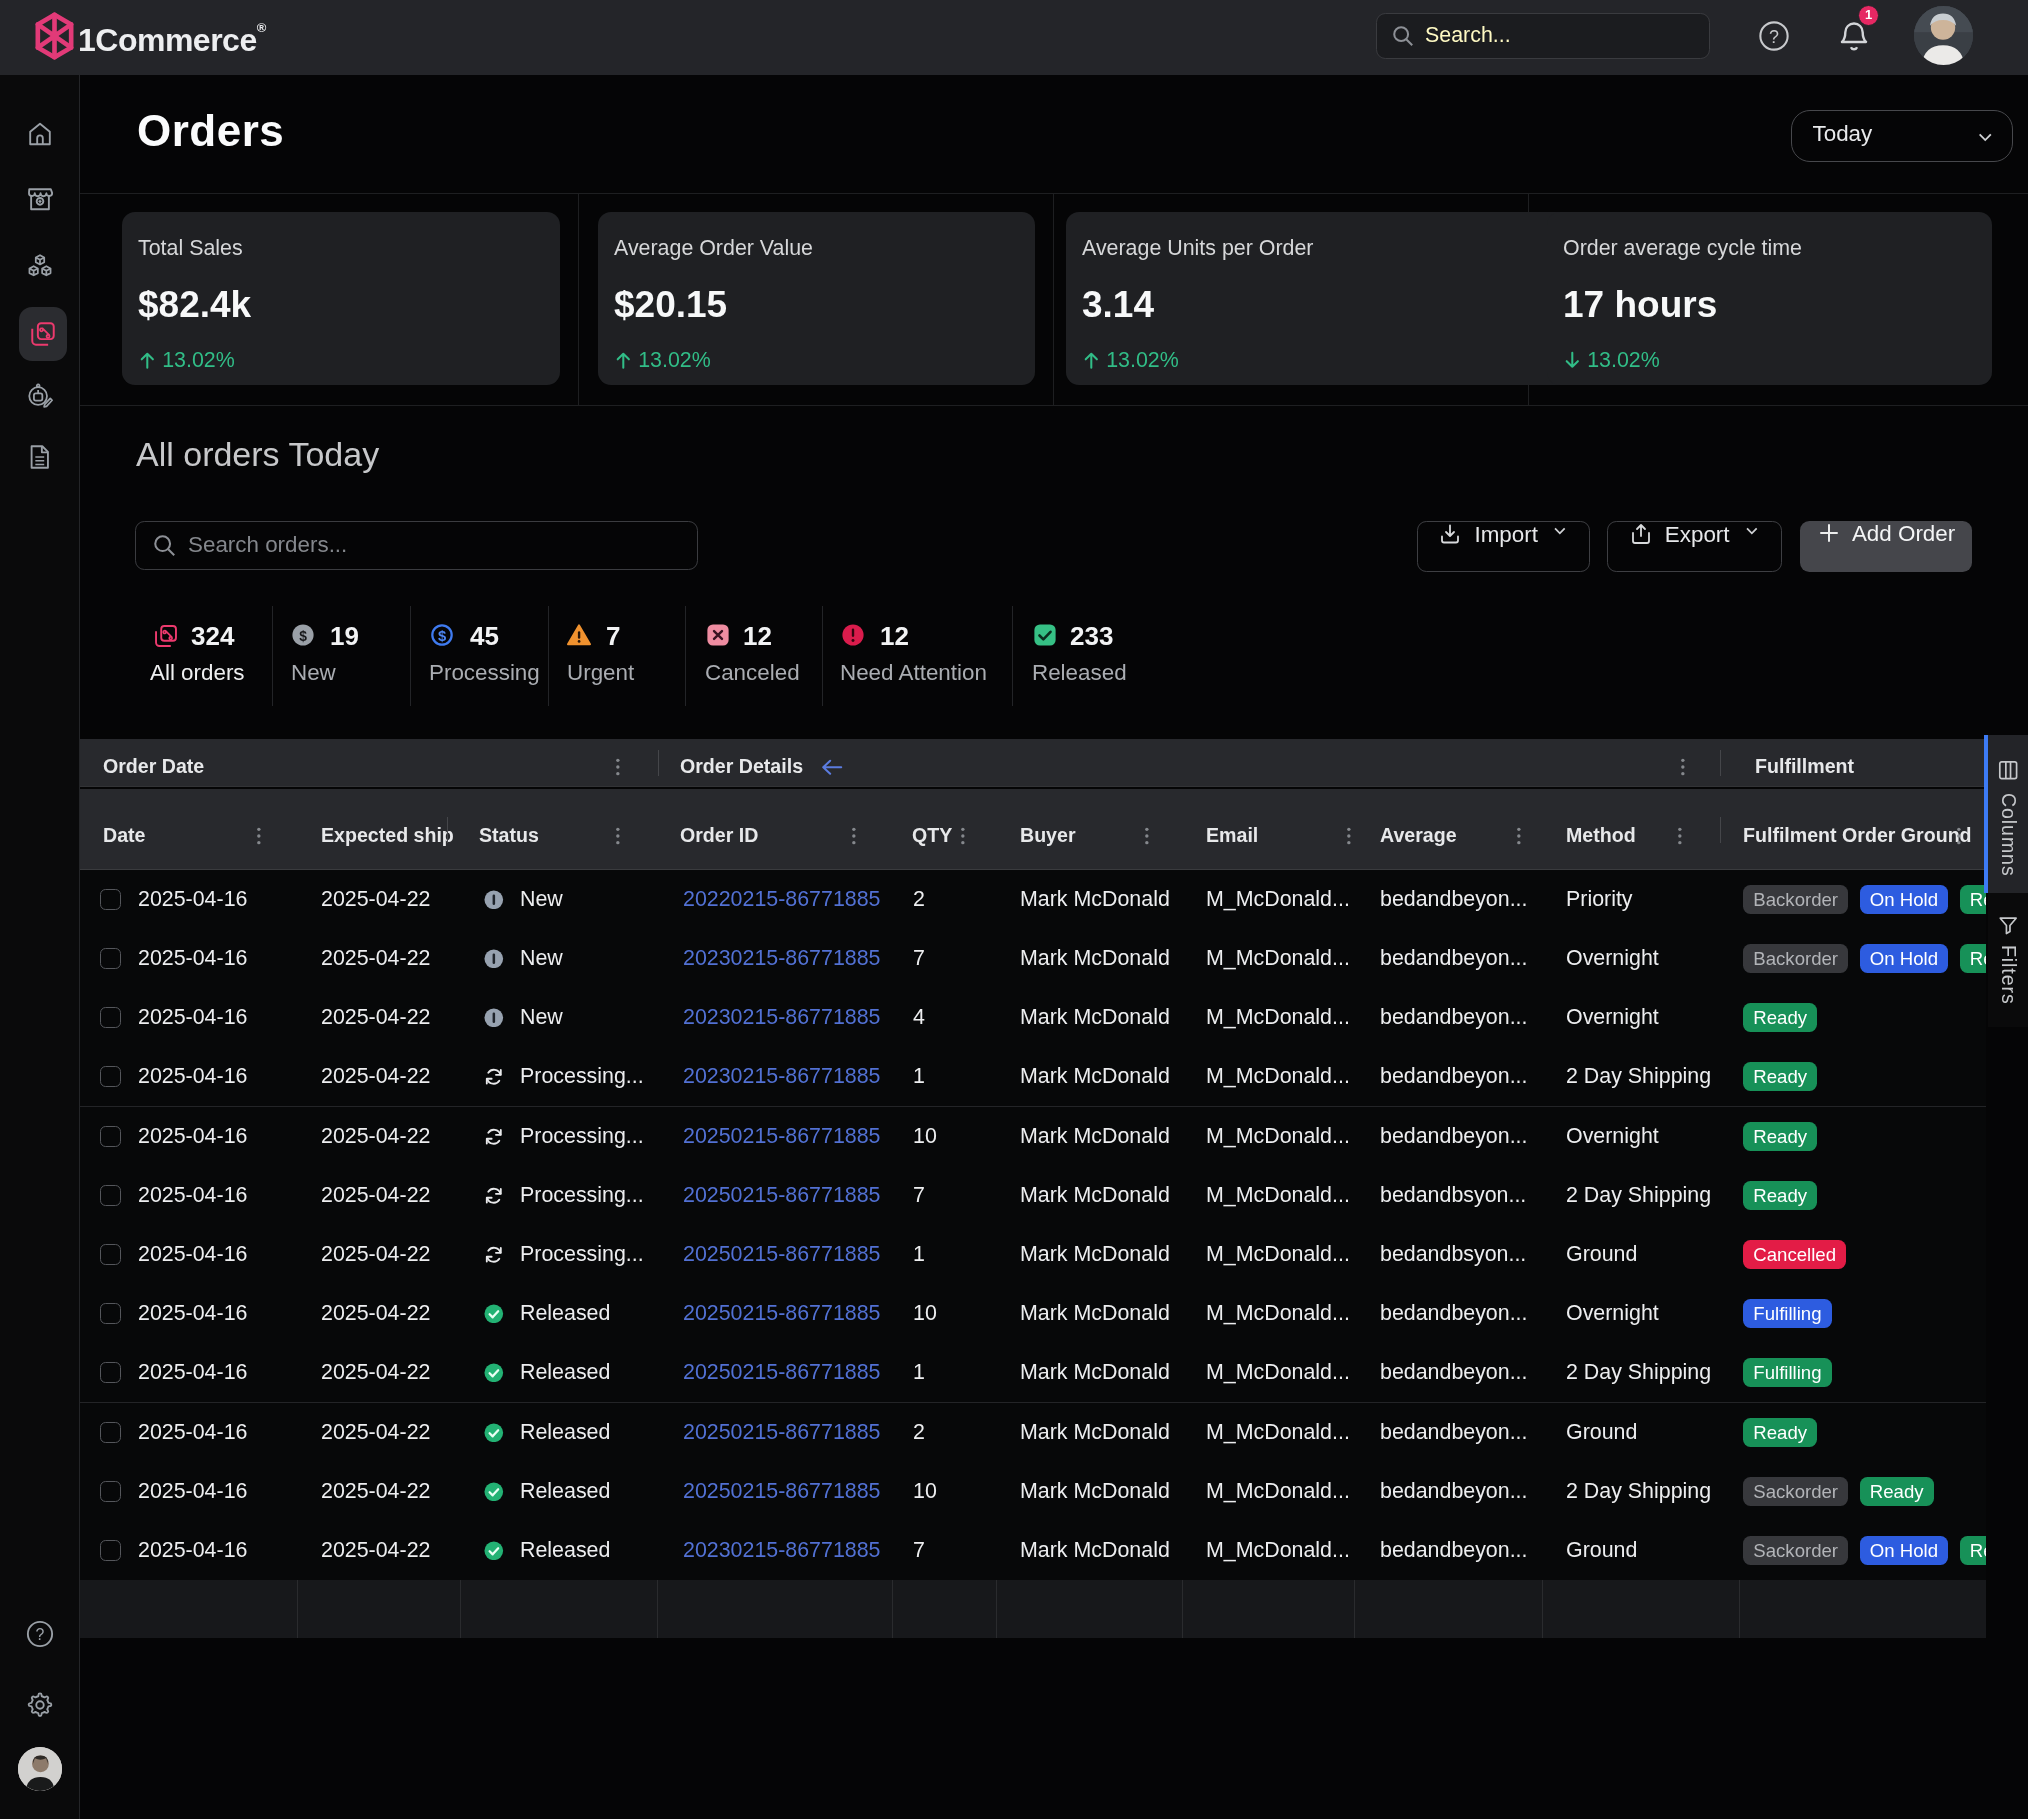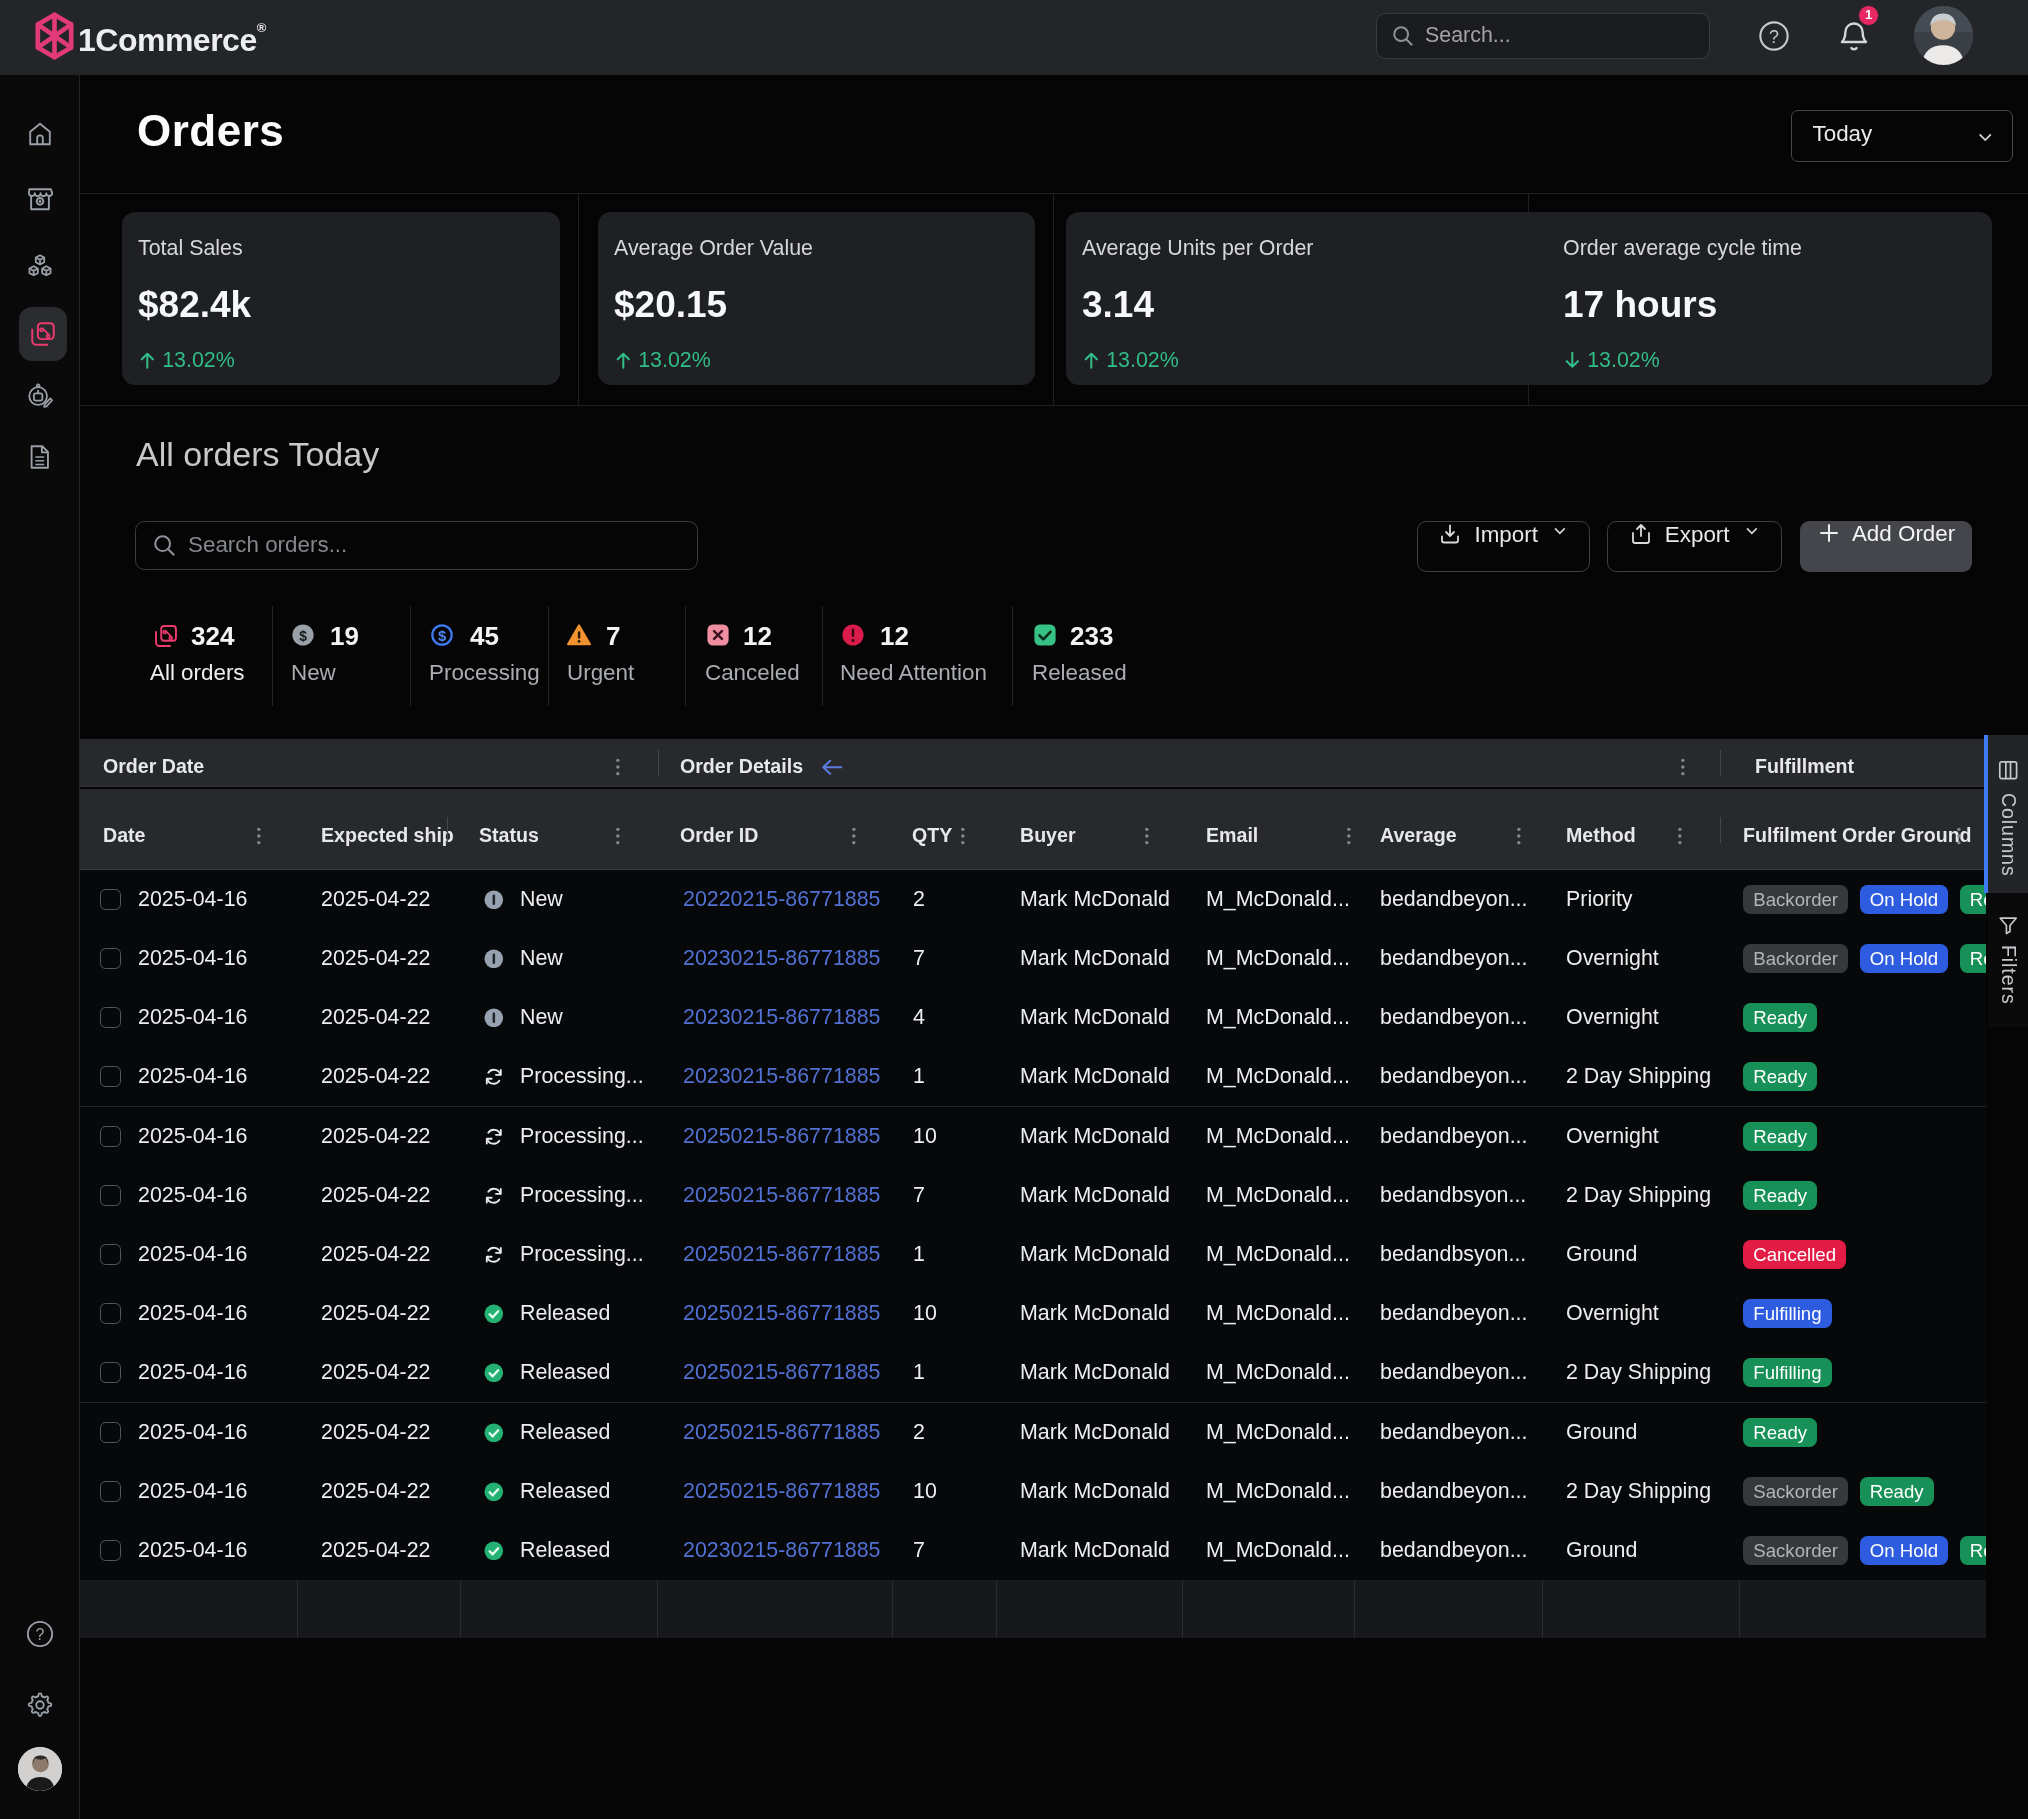--- a/index.html
+++ b/index.html
@@ -3,21 +3,21 @@
 <meta charset="utf-8">
 <style>
 *{margin:0;padding:0;box-sizing:border-box}
 html,body{width:2029px;height:1820px;background:#060607;font-family:"Liberation Sans",sans-serif;overflow:hidden}
 body{position:relative}
 .abs{position:absolute}
 .topbar{left:0;top:0;width:2029px;height:75px;background:#242529}
 .sidebar{left:0;top:75px;width:80px;height:1745px;background:#0a0a0b;border-right:0.9px solid #242528}
 .sico{position:absolute;left:26px;width:28px;height:28px}
 .h1{left:137px;top:106px;font-size:44px;font-weight:700;color:#fafbfc;letter-spacing:0.5px}
-.todaybtn{left:1791px;top:110px;width:222px;height:52px;border:1.9px solid #47484c;border-radius:7px;color:#e9eaec;font-size:22.4px}
+.todaybtn{left:1791px;top:110px;width:222px;height:52px;border:1.9px solid #47484c;border-radius:19px;color:#e9eaec;font-size:22.4px}
 .hline{height:0.9px;background:#1e1f21;left:80px;width:1948px}
 .card{top:212px;height:173px;background:#1f2023;border-radius:13px;position:absolute}
 .card .lab{position:absolute;left:16px;top:24px;font-size:21.4px;color:#d6d7d9}
 .card .val{position:absolute;left:16px;top:72px;font-size:37px;font-weight:700;color:#f7f8f9}
 .card .pct{position:absolute;left:16px;top:136px;font-size:21.4px;color:#31bd87}
 .vline{position:absolute;top:194px;height:211px;width:0.9px;background:#1e1f21}
 .h2{left:136px;top:435px;font-size:34px;font-weight:400;color:#c7c8ca}
 .srch{left:135px;top:521px;width:563px;height:49px;border:1.9px solid #3b3c40;border-radius:9.3px}
 .btn{position:absolute;top:521px;height:51px;border:1.9px solid #3e3f43;border-radius:9.3px;color:#e7e8ea;font-size:22.4px;display:flex;align-items:flex-start;justify-content:center}
 .chipnum{position:absolute;top:621px;font-size:26px;font-weight:700;color:#f2f3f4}
@@ -51,21 +51,21 @@
   <svg style="position:absolute;left:34px;top:11.2px" width="41" height="50" viewBox="0 0 44 54" fill="none" stroke="#e23a78" stroke-width="5" stroke-linejoin="round" stroke-linecap="round">
     <path d="M22 4 L40 14.5 V39.5 L22 50 L4 39.5 V14.5 Z"></path>
     <path d="M22 4 V50 M4 14.5 L40 39.5 M40 14.5 L4 39.5"></path>
   </svg>
   <div style="position:absolute;left:78px;top:19.6px;font-size:32px;font-weight:700;letter-spacing:-0.5px;color:#edeef0">1Commerce<span style="font-size:13px;vertical-align:18.6px">®</span></div>
   <div style="position:absolute;left:1376px;top:13px;width:334px;height:46px;background:#1b1c1f;border:0.9px solid #3a3b3f;border-radius:9.3px">
     <svg style="position:absolute;left:14px;top:10.3px" width="24" height="24" viewBox="0 0 26 26" fill="none" stroke="#8d9096" stroke-width="2.2">
         <circle cx="11" cy="11" r="7.5"></circle>
         <path d="M16.5 16.5 L23 23"></path>
       </svg>
-    <span style="position:absolute;left:48px;top:9.3px;font-size:21.4px;color:#a3a3a3">Search...</span>
+    <span style="position:absolute;left:48px;top:9.3px;font-size:21.4px;color:#fef9c3">Search...</span>
   </div>
   <svg style="position:absolute;left:1758px;top:19.6px" width="32" height="32" viewBox="0 0 34 34" fill="none">
       <circle cx="17" cy="17" r="14.5" stroke="#c7c9cc" stroke-width="2.2"></circle>
       <text x="17" y="24" text-anchor="middle" font-size="19" fill="#c7c9cc" font-family="Liberation Sans">?</text>
     </svg>
   <svg style="position:absolute;left:1837px;top:18.6px" width="34" height="35" viewBox="0 0 24 25" fill="none" stroke="#d3d5d8" stroke-width="1.7">
       <path d="M12 3.2 a6.2 6.2 0 0 1 6.2 6.2 c0 4.6 1.6 6.2 2.4 7 h-17.2 c0.8 -0.8 2.4 -2.4 2.4 -7 a6.2 6.2 0 0 1 6.2 -6.2 z" stroke-linejoin="round"></path>
       <path d="M9.8 20.2 a2.4 2.4 0 0 0 4.4 0"></path>
     </svg>
   <div style="position:absolute;left:1858px;top:4.7px;width:21.4px;height:21.4px;border-radius:50%;background:#e62863;border:1.9px solid #242529;color:#fff;font-size:13px;font-weight:700;text-align:center;line-height:17.7px">1</div>

